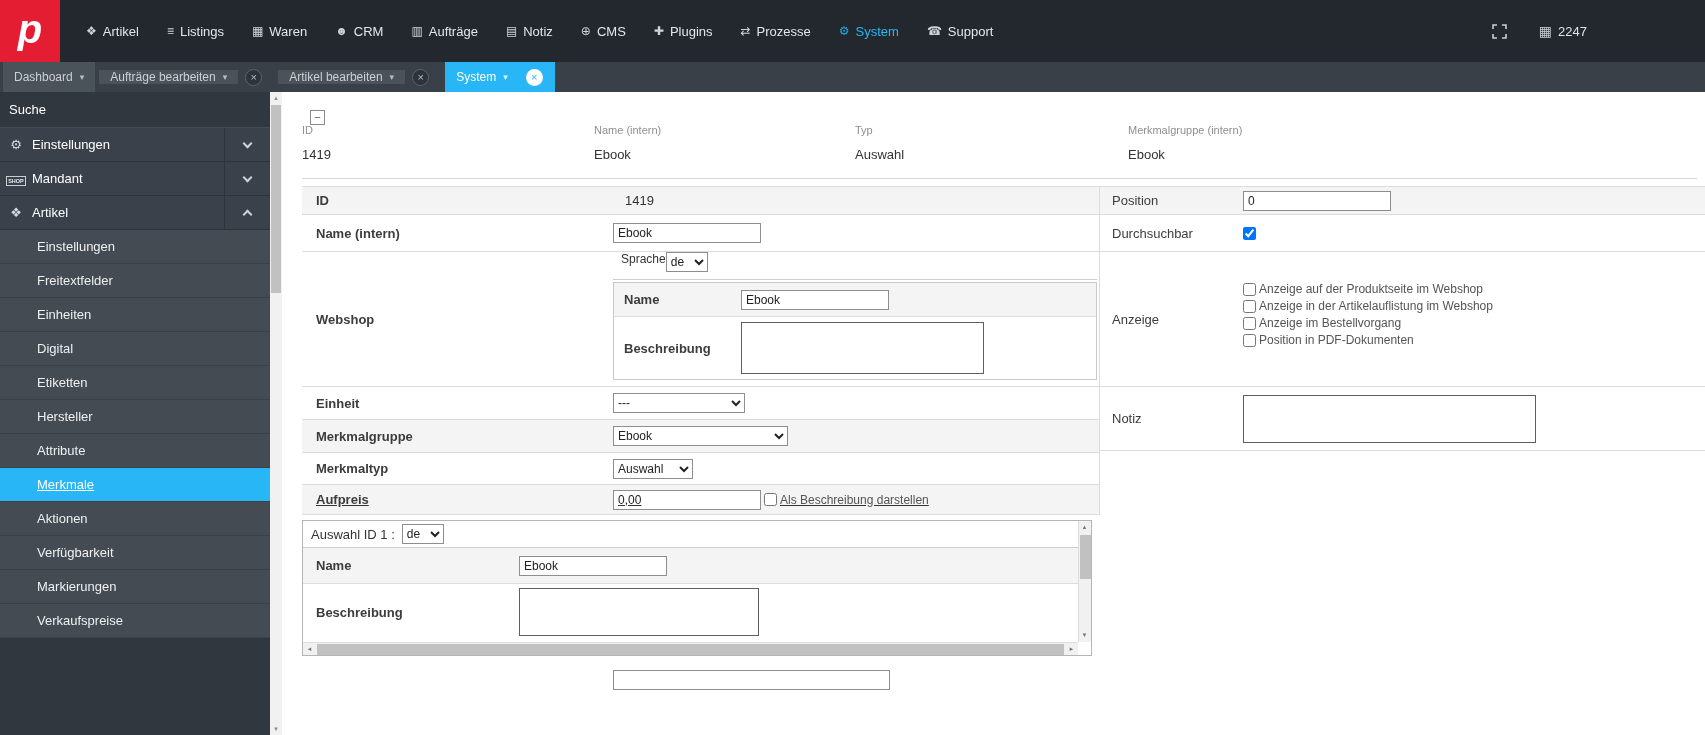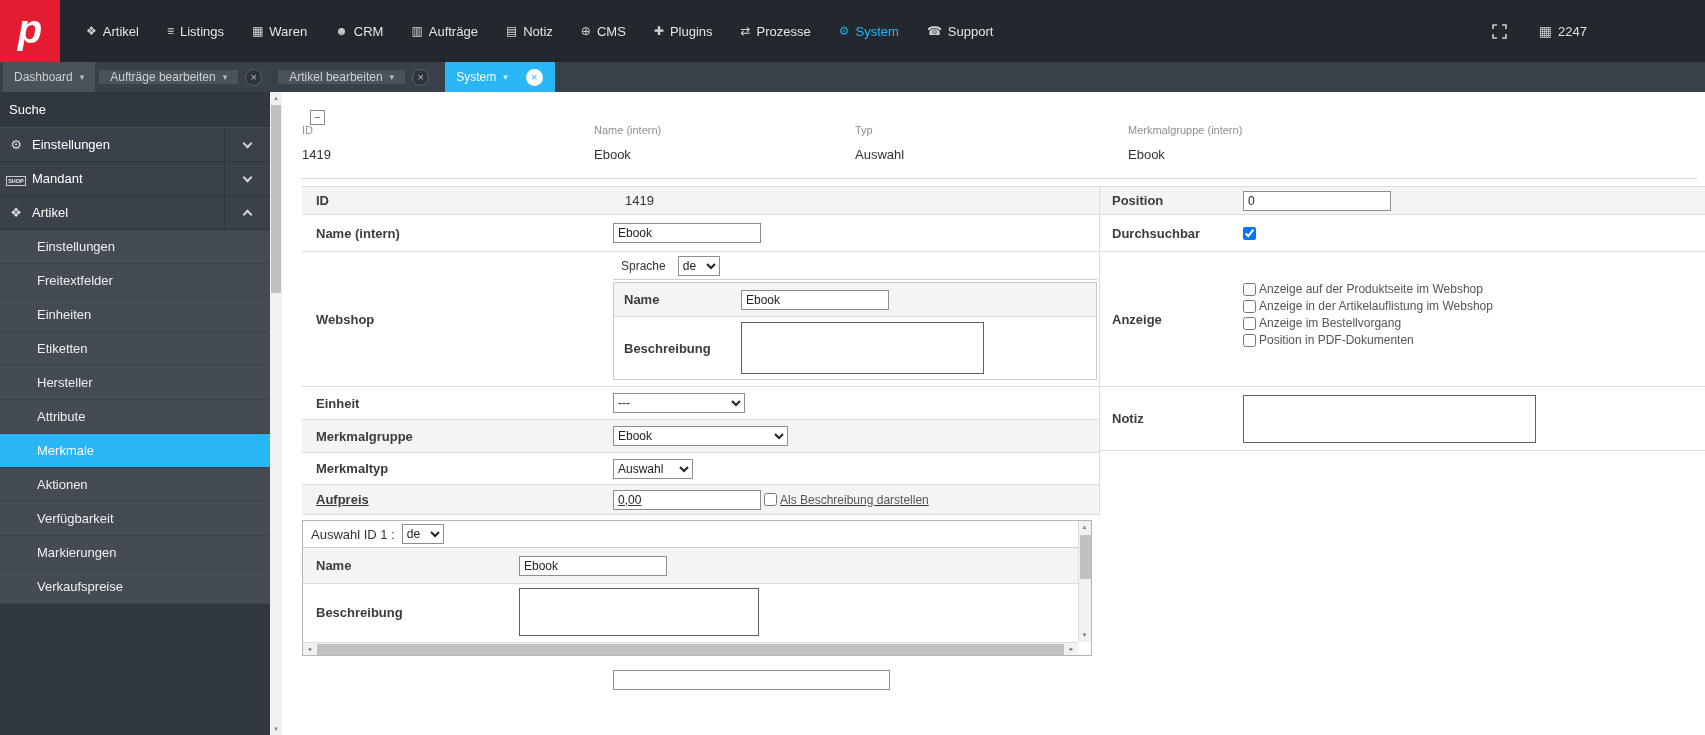--- a/index.html
+++ b/index.html
@@ -41,21 +41,21 @@
   .s-search{height:36px;line-height:36px;padding-left:9px;font-size:13px;color:#fff;border-bottom:1px solid #454b52;}
   .sgroup{height:34px;display:flex;align-items:center;background:#3a414a;border-bottom:1px solid #2e343b;cursor:pointer;}
   .gico{width:32px;text-align:center;font-size:13px;color:#d7dadd;flex-shrink:0;}
   .shopico{display:inline-block;font-size:5.5px;font-weight:bold;color:#e8eaec;border:1px solid #c9cdd1;padding:1px 1px;letter-spacing:0;}
   .glabel{flex:1;font-size:13px;color:#fff;}
   .chev{width:46px;height:34px;display:flex;align-items:center;justify-content:center;border-left:1px solid #2e343b;cursor:pointer;}
   .chevmark{width:7px;height:7px;border-right:2px solid #cfd3d6;border-bottom:2px solid #cfd3d6;transform:rotate(45deg);margin-top:-3px;}
   .chevmark.up{transform:rotate(225deg);margin-top:4px;}
   .ssub{height:34px;line-height:34px;padding-left:37px;background:#444b53;border-bottom:1px solid #3a414a;
     font-size:13px;color:#eef0f1;cursor:pointer;}
-  .ssub.active{background:#29b6f6;color:#fff;}
+  .ssub.active{background:#29b6f6;color:#fff;text-decoration:underline;}
 
   
   .sstrip{width:12px;background:#f1f1f1;position:relative;flex-shrink:0;}
   .sarr{position:absolute;left:0;width:12px;height:12px;font-size:6px;color:#8a8a8a;text-align:center;line-height:12px;cursor:pointer;}
   .sarr.top{top:0;}.sarr.bot{bottom:0;}
   .sthumb{position:absolute;top:13px;left:1px;width:10px;height:188px;background:#c1c1c1;cursor:pointer;}
 
   
   .content{flex:1;position:relative;background:#fff;overflow:hidden;font-size:13px;color:#333;}
   .collapse-box{position:absolute;left:28px;top:18px;width:15px;height:15px;border:1px solid #8a8a8a;color:#555;
@@ -65,33 +65,33 @@
   .sumlabel{font-size:11px;color:#8f8f8f;margin-bottom:11px;}
   .sumvalue{font-size:13px;color:#333;}
   .divider{position:absolute;top:86px;left:20px;right:8px;border-top:1px solid #d7d7d7;}
 
   .leftcol{position:absolute;left:20px;top:94px;width:798px;border-top:1px solid #dcdcdc;border-right:1px solid #dcdcdc;}
   .rightcol{position:absolute;left:818px;top:94px;right:0;border-top:1px solid #dcdcdc;}
   .frow{position:relative;display:flex;align-items:center;border-bottom:1px solid #dcdcdc;background:#fff;}
   .frow.gray{background:#f4f4f4;}
   .h28{height:28px;}.h30{height:30px;text-decoration:underline;}.h32{height:32px;}.h33{height:33px;}.h37{height:37px;}.h64{height:64px;}.h135{height:135px;}
   .flabel{width:311px;padding-left:14px;font-weight:bold;color:#3c3c3c;font-size:13px;flex-shrink:0;}
-  .rlabel{width:143px;padding-left:12px;font-weight:bold;color:#3c3c3c;font-size:13px;flex-shrink:0;}
+  .rlabel{width:143px;padding-left:12px;font-weight:normal;color:#3c3c3c;font-size:13px;flex-shrink:0;}
   .plainval{margin-left:12px;font-size:13px;color:#333;}
 
   .ti{height:20px;border:1px solid #8e8e8e;font-size:12px;padding:0 4px;background:#fff;font-family:inherit;color:#222;}
   .w148{width:148px;}
   select{height:20px;font-size:12px;border:1px solid #8e8e8e;background:#fff;font-family:inherit;color:#222;}
   .w132sel{width:132px;}.w175sel{width:175px;}.w80sel{width:80px;}.wlang{width:42px;}
   textarea{resize:none;border:1px solid #5e5e5e;font-family:inherit;font-size:12px;background:#fff;}
   input[type=checkbox]{width:13px;height:13px;margin:0;flex-shrink:0;}
 
   
   .ws-inner{position:absolute;left:311px;top:0;width:484px;height:100%;}
-  .sprache-row{height:28px;display:flex;align-items:center;gap:12px;padding-left:8px;border-bottom:1px solid #cfcfcf;font-size:12px;color:#333;}
+  .sprache-row{height:28px;display:flex;gap:0;padding-left:8px;border-bottom:1px solid #cfcfcf;font-size:12px;color:#333;}
   .inner-box{margin-top:2px;border:1px solid #c9c9c9;background:#fff;}
   .irow{display:flex;align-items:center;border-bottom:1px solid #ddd;background:#fff;}
   .irow:last-child{border-bottom:none;}
   .irow.gray{background:#f4f4f4;}
   .ih34{height:34px;}.ih62{height:62px;}
   .ilabel{width:127px;padding-left:10px;font-weight:bold;font-size:13px;color:#3c3c3c;flex-shrink:0;}
   .ta-besch{width:243px;height:52px;}
 
   
   .cbstack{position:absolute;left:143px;top:30px;display:flex;flex-direction:column;gap:3px;}
@@ -236,20 +236,21 @@
       <div class="sgroup">
         <span class="gico">❖</span>
         <span class="glabel">Artikel</span>
         <span class="chev">
             <i class="chevmark up"></i>
           </span>
       </div>
       <div class="ssub">Einstellungen</div>
       <div class="ssub">Freitextfelder</div>
       <div class="ssub">Einheiten</div>
+      <div class="ssub">Digital</div>
       <div class="ssub">Etiketten</div>
       <div class="ssub">Hersteller</div>
       <div class="ssub">Attribute</div>
       <div class="ssub active">Merkmale</div>
       <div class="ssub">Aktionen</div>
       <div class="ssub">Verfügbarkeit</div>
       <div class="ssub">Markierungen</div>
       <div class="ssub">Verkaufspreise</div>
     </aside>
 

